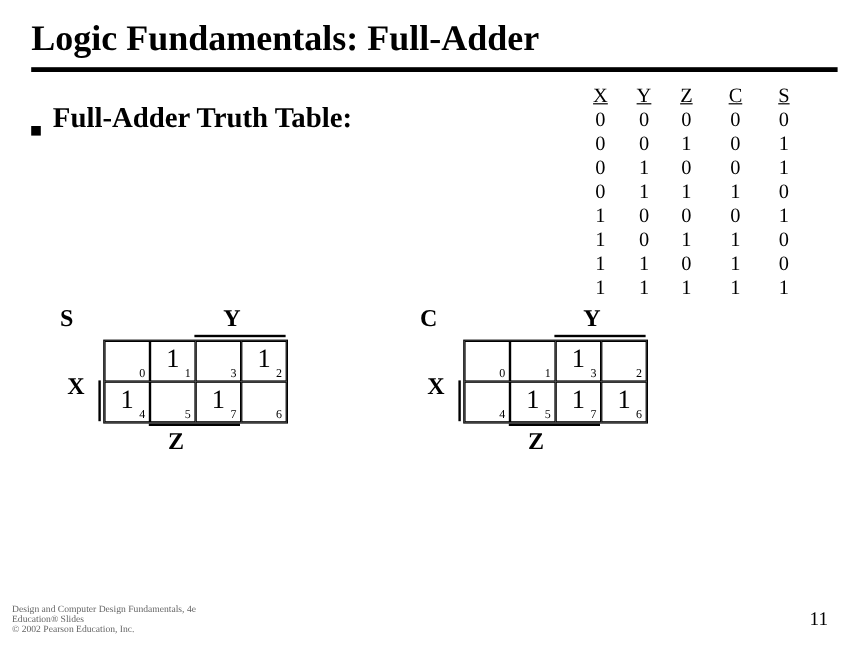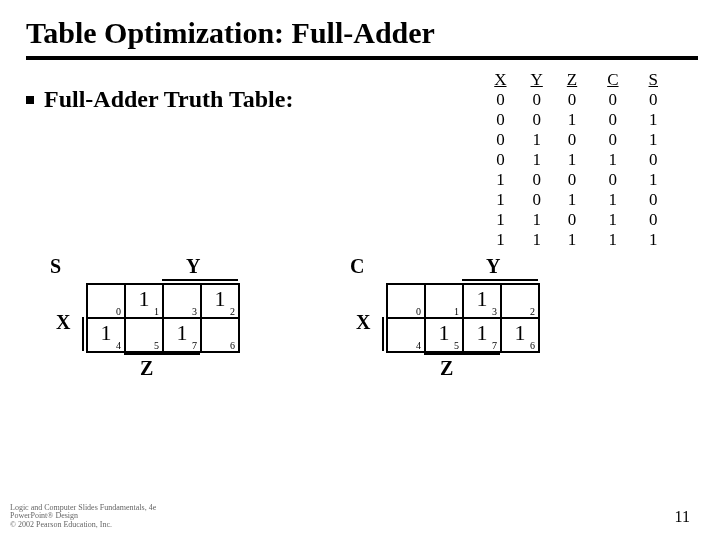--- a/index.html
+++ b/index.html
@@ -21,21 +21,21 @@
     height: 4px;
     background: #000;
     margin: 0 22px 0 26px;
   }
   .content {
     padding: 26px 26px 0 26px;
     position: relative;
   }
   .bullet-row {
     display: flex;
-    align-items: flex-start;
+    align-items: flex-end;
     margin-bottom: 8px;
   }
   .sq {
     width: 8px;
     height: 8px;
     background: #000;
     margin-top: 10px;
     margin-right: 10px;
     flex-shrink: 0;
   }
@@ -116,21 +116,21 @@
   .pagenum {
     position: absolute;
     bottom: 14px;
     right: 30px;
     font-size: 16px;
   }
 </style>
 </head>
 <body>
 
-<div class="title">Table Optimization: Full-Adder</div>
+<div class="title">Logic Fundamentals: Full-Adder</div>
 <div class="rule"></div>
 
 <div class="content">
 
   <div class="bullet-row">
     <div class="sq"></div>
     <div class="bullet-text">Full-Adder Truth Table:</div>
   </div>
   <div class="gap"></div>
 
@@ -289,17 +289,17 @@
             <span class="kv">1</span>
             <span class="kidx">6</span>
           </div>
       </div>
     </div>
 
   </div>
 </div>
 
 <div class="footer">
-  <div>Logic and Computer Slides Fundamentals, 4e</div>
-  <div>PowerPoint® Design</div>
+  <div>Design and Computer Design Fundamentals, 4e</div>
+  <div>Education® Slides</div>
   <div>© 2002 Pearson Education, Inc.</div>
 </div>
 <div class="pagenum">11</div>
 
 </body></html>

